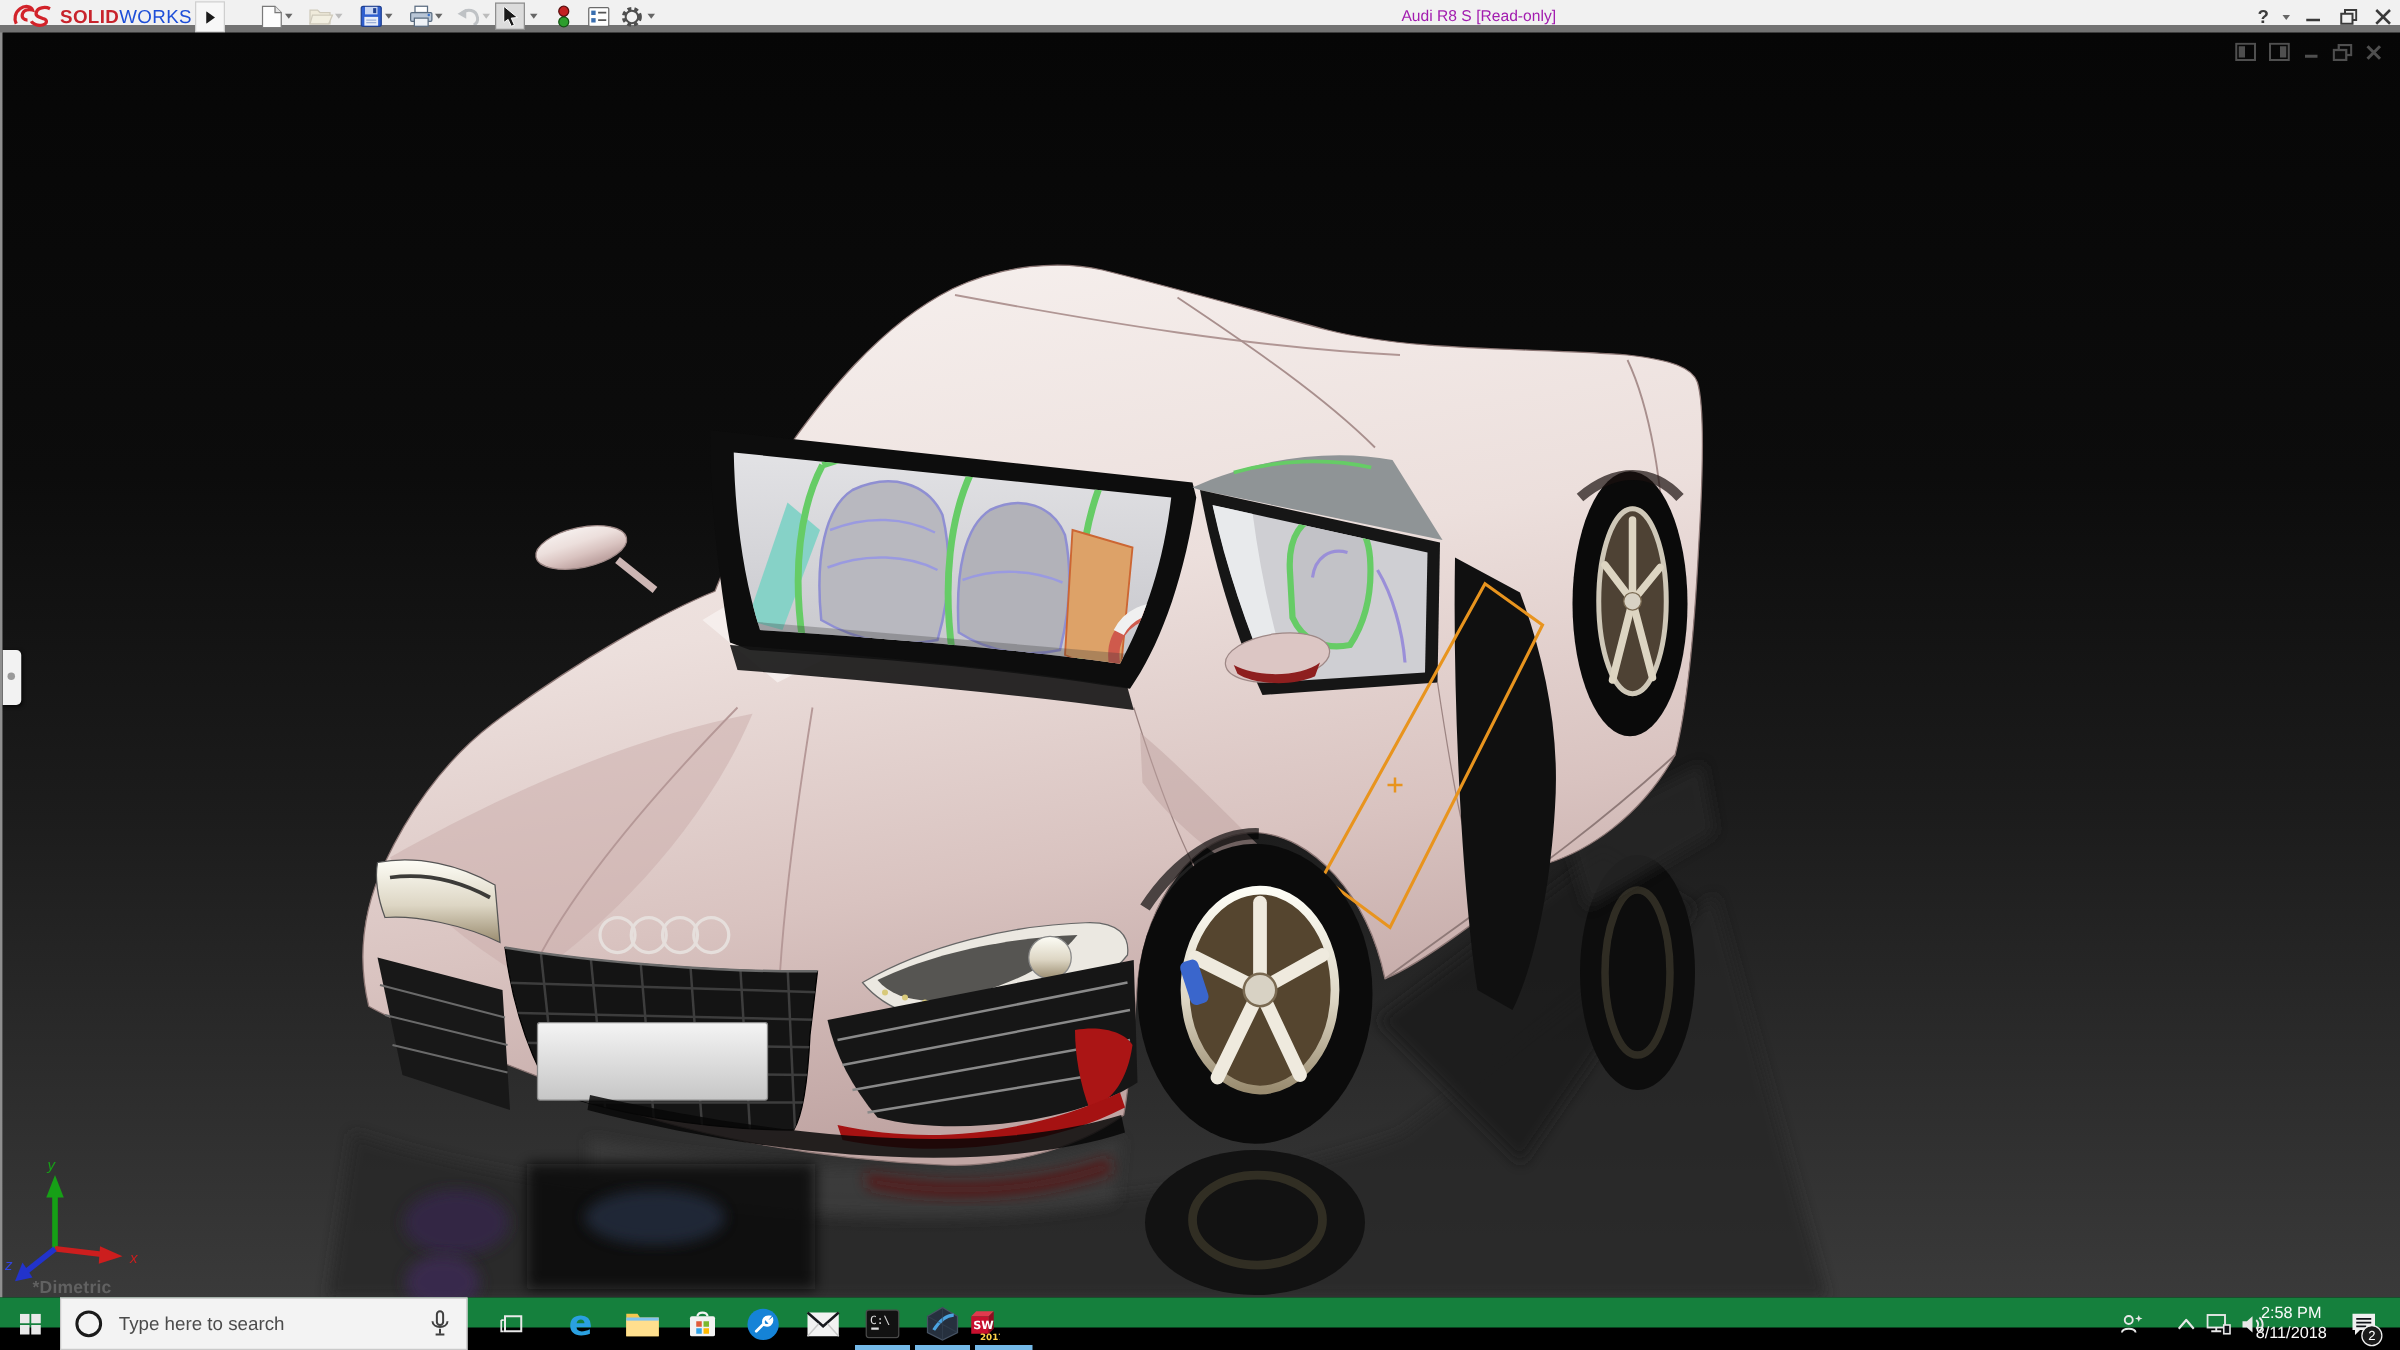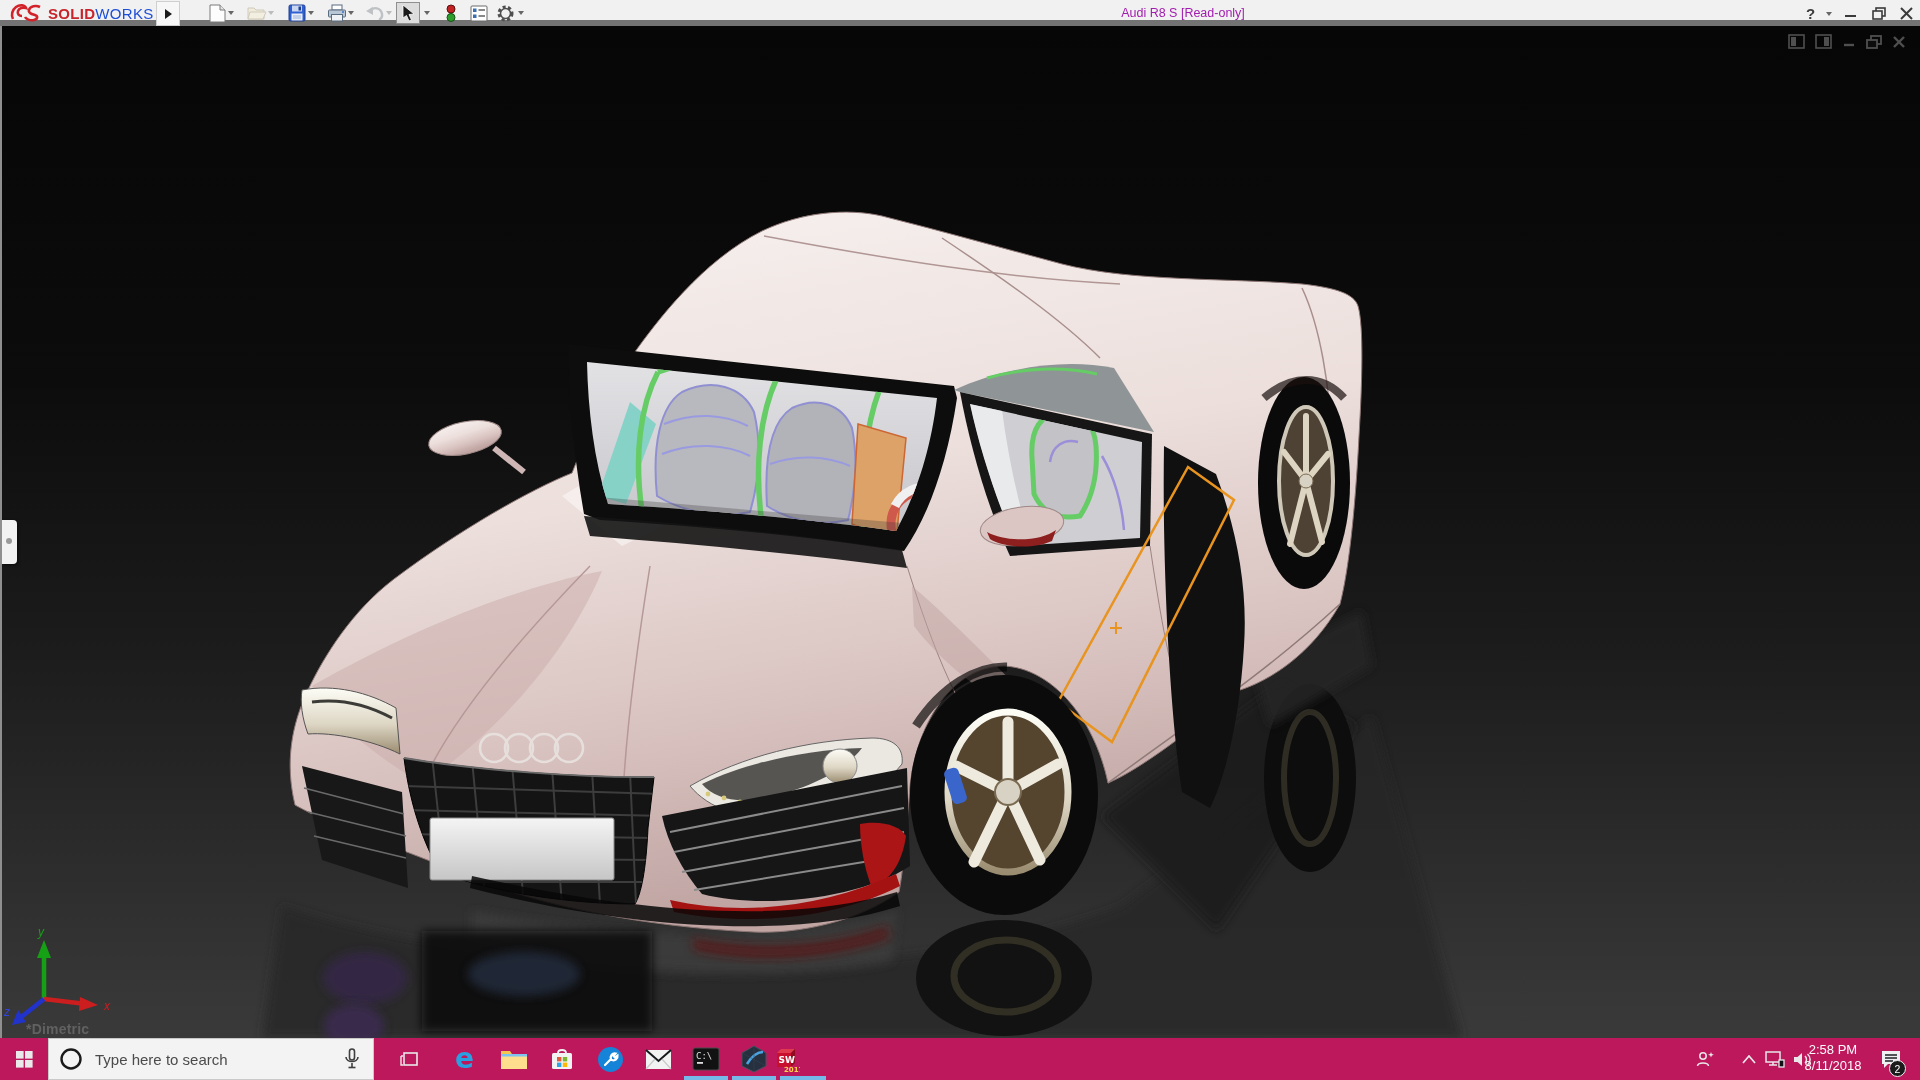--- a/index.html
+++ b/index.html
@@ -31,21 +31,21 @@
     border-left:2px solid #8f8f8f;box-sizing:border-box;}
   .scene{position:absolute;left:0;top:0;}
   .docctl{position:absolute;right:14px;top:8px;display:flex;gap:10px;align-items:center;}
   .side-tab{position:absolute;left:0;top:494px;width:15px;height:44px;background:#f2f2f2;
     border-radius:0 4px 4px 0;box-shadow:1px 1px 3px rgba(0,0,0,.6);}
   .side-tab .dot{position:absolute;left:4px;top:18px;width:6px;height:6px;border-radius:50%;background:#9a9a9a;}
   .orient-label{position:absolute;left:12px;top:995px;color:#616161;font-size:14px;font-weight:700;letter-spacing:.2px;margin-left:12px;}
   .triad{position:absolute;left:2px;top:878px;}
 
   
-  .taskbar{position:absolute;left:0;top:1038px;width:1920px;height:42px;background:#be185d;}
+  .taskbar{position:absolute;left:0;top:1038px;width:1920px;height:24px;background:#15803d;}
   .start{position:absolute;left:0;top:0;width:48px;height:42px;display:flex;align-items:center;justify-content:center;}
   .searchbox{position:absolute;left:48px;top:0;width:326px;height:42px;background:#f3f3f3;
     display:flex;align-items:center;border:1px solid #c9c9c9;box-sizing:border-box;}
   .search-text{color:#4b4b4b;font-size:15px;margin-left:12px;flex:1;}
   .taskview{position:absolute;left:386px;top:0;width:48px;height:42px;display:flex;align-items:center;justify-content:center;}
   .appbtn{position:absolute;top:0;width:48px;height:42px;display:flex;align-items:center;justify-content:center;}
   .underline{position:absolute;top:38px;height:4px;background:#74b9e8;}
   .tray-btn{position:absolute;top:0;width:30px;height:42px;display:flex;align-items:center;justify-content:center;}
   .clock{position:absolute;left:1794px;top:4px;width:78px;color:#fafafa;font-size:13px;
     text-align:center;line-height:16px;}

